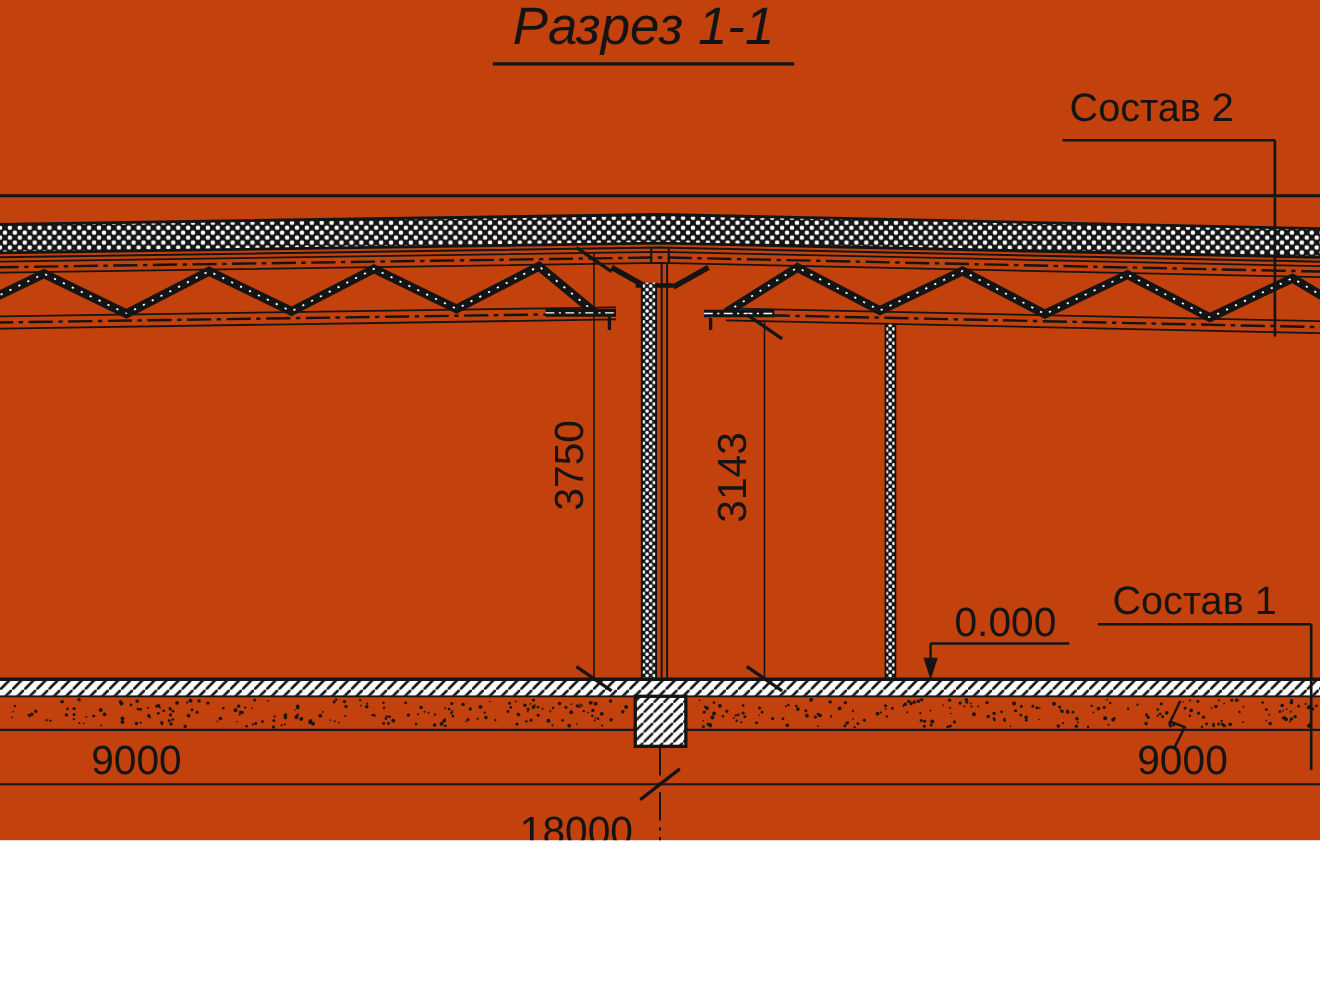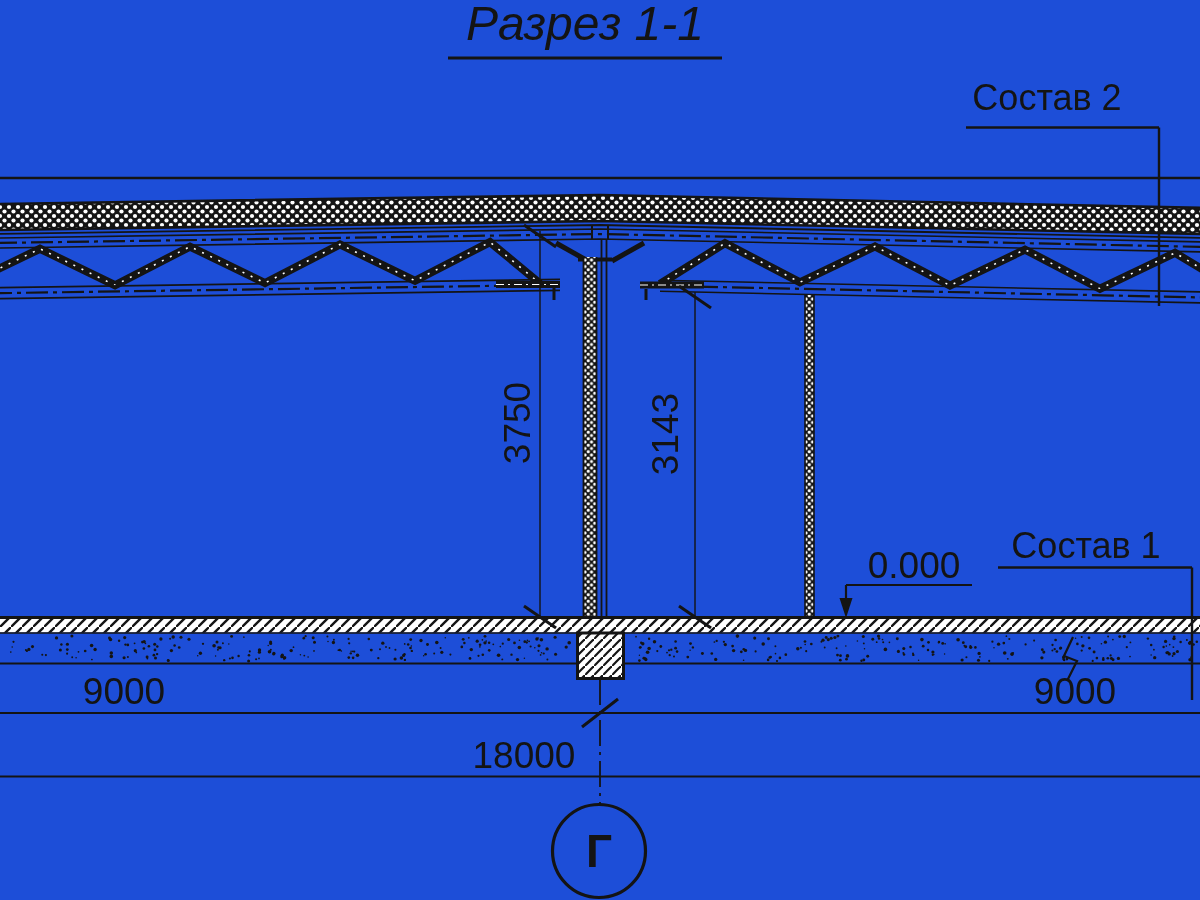--- a/index.html
+++ b/index.html
@@ -1,16 +1,16 @@
 <!DOCTYPE html>
 <html><head>
 <meta charset="utf-8">
 <style>
   html,body{margin:0;padding:0;background:#ffffff;}
-  #stage{position:relative;width:1200px;height:900px;overflow:hidden;background:#1d4ed8;}
+  #stage{position:relative;width:1200px;height:764px;overflow:hidden;background:#c2410c;}
   .lbl{font-family:"Liberation Sans","DejaVu Sans",sans-serif;fill:#141414;}
   svg{display:block}
 </style>
 </head>
 <body>
 
 <div id="stage">
 <svg width="1200" height="900" viewBox="0 0 1200 900">
   <defs>
 

